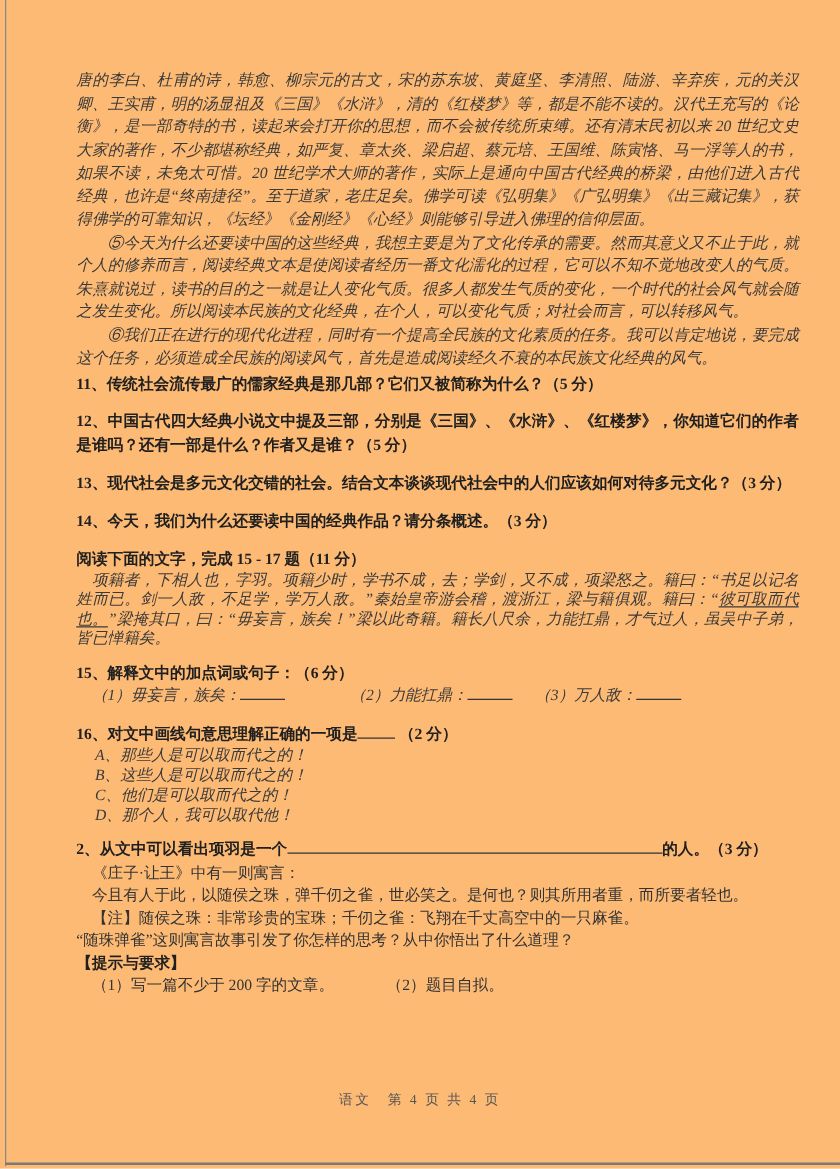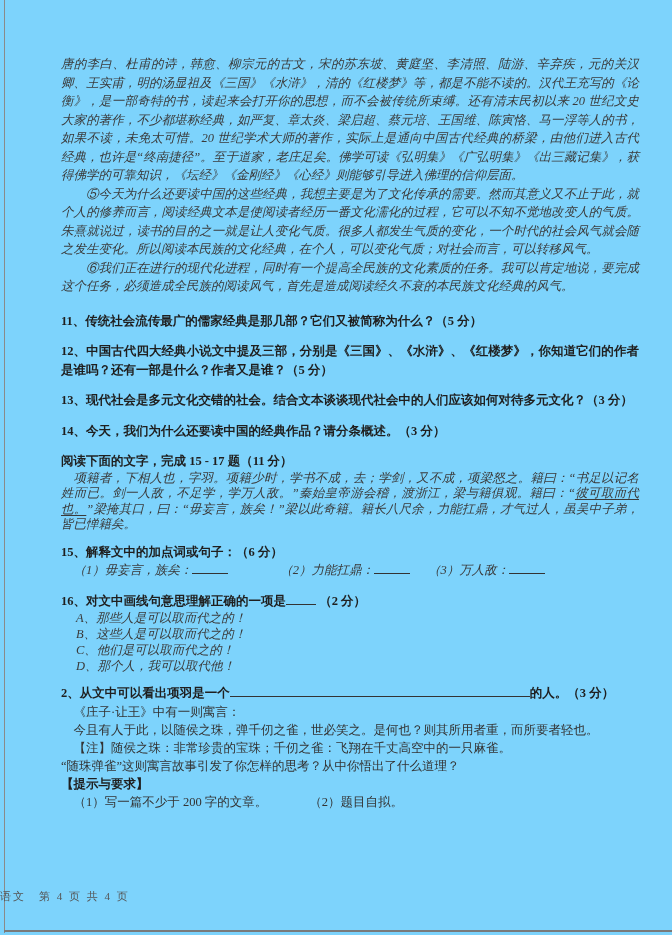--- a/index.html
+++ b/index.html
@@ -1,19 +1,19 @@
 <!DOCTYPE html>
 <html><head>
 <meta charset="utf-8">
 <style>
   html,body{margin:0;padding:0;background:#ffffff;}
   .page{
     position:relative;
     width:672px;height:935px;
-    background:#7dd3fc;
+    background:#fdba74;
     overflow:hidden;
     font-family:"Liberation Serif","DejaVu Serif",serif;
     color:#333333;
     box-sizing:border-box;
   }
   .scan-border-left{
     position:absolute;left:4px;top:0;bottom:2px;width:1px;
     background:#8a8a8a;
   }
   .scan-border-bottom{
@@ -38,25 +38,24 @@
   .blank-s{width:36px;}
   .blank-m{width:30px;}
   .blank-l{width:300px;}
   .passage2{font-size:12.5px;line-height:15.5px;}
   .options{line-height:16px;font-size:12.5px;}
   .options .opt{margin:0;padding-left:1.2em;}
   .center{text-align:center;}
   .w-line{line-height:18px;}
   .footer{
     position:absolute;left:0;right:0;top:872px;
-    font-size:11px;color:#555;
+    text-align:center;font-size:11px;color:#555;
     letter-spacing:2px;
-    margin-top:17px;
   }
-  .mt2{margin-top:16px;}  .mt4{margin-top:4px;}
+  .mt2{margin-top:2px;}  .mt4{margin-top:4px;}
   .mt10{margin-top:10px;} .mt12{margin-top:12px;}
   .mt14{margin-top:12px;}
   .gap-q15{display:inline-block;width:52px;}
   .gap-q15b{display:inline-block;width:18px;}
   .gap-req{display:inline-block;width:42px;}
 </style>
 </head>
 <body>
 
 <div class="page">

